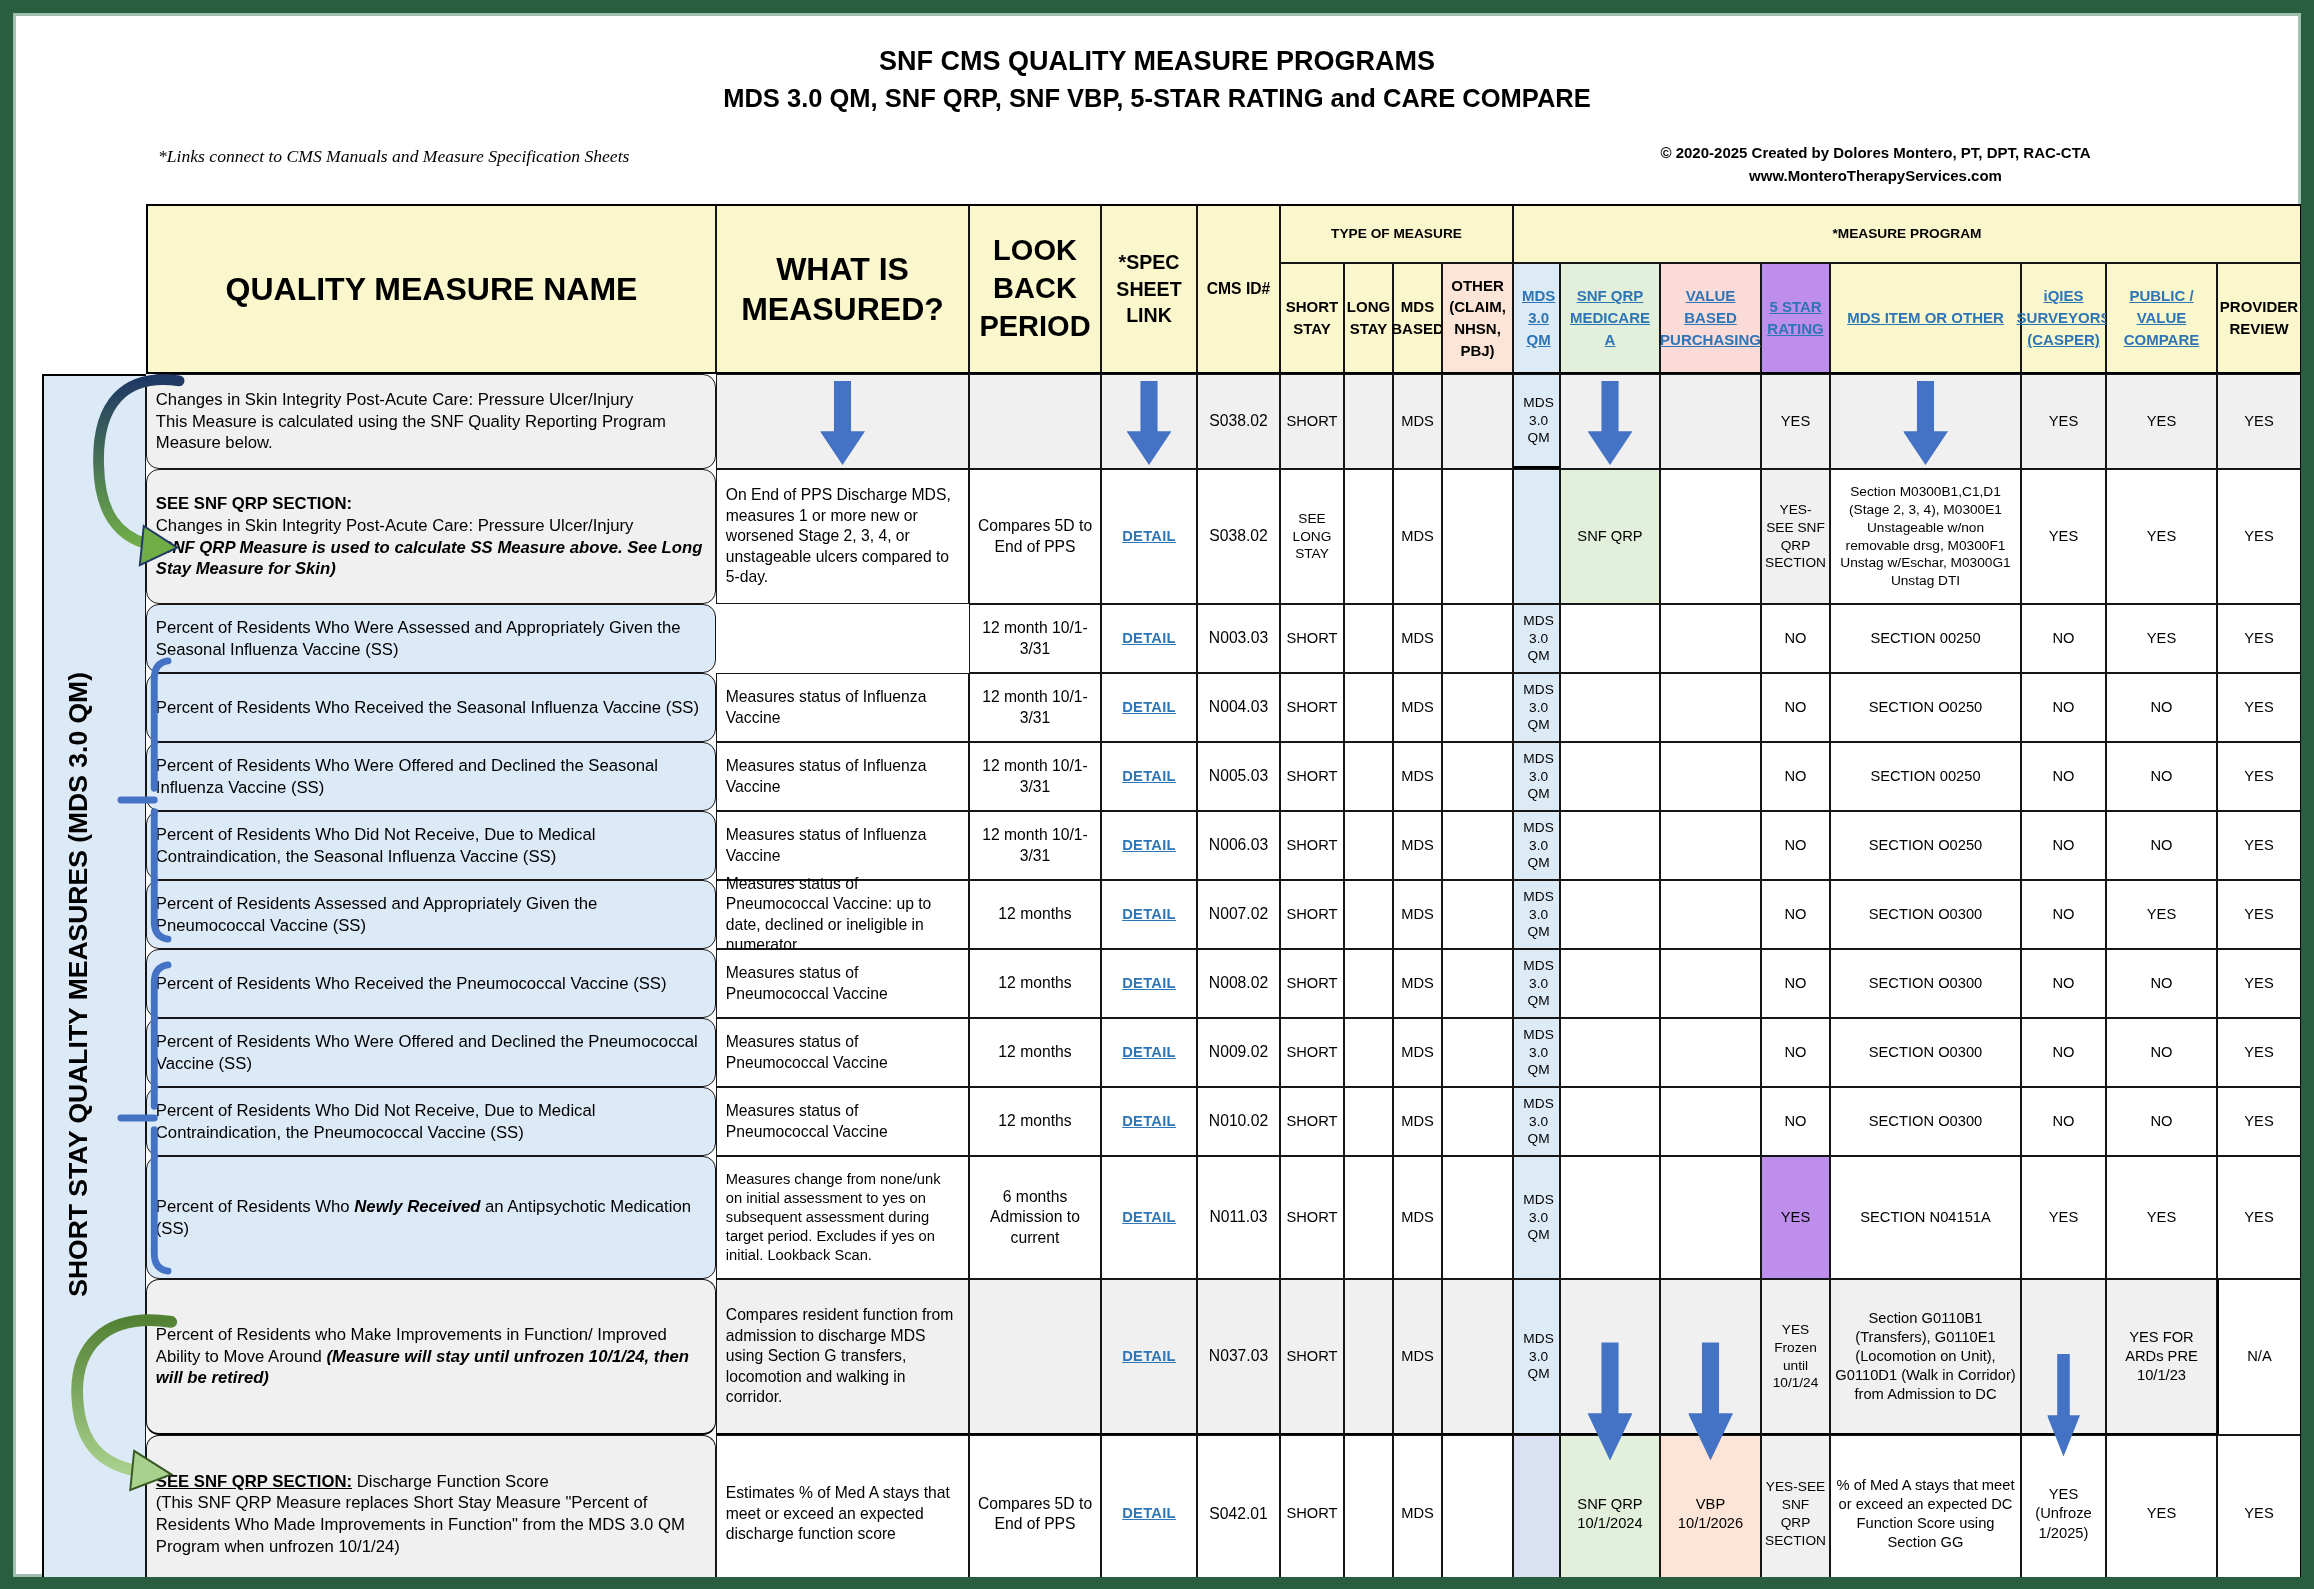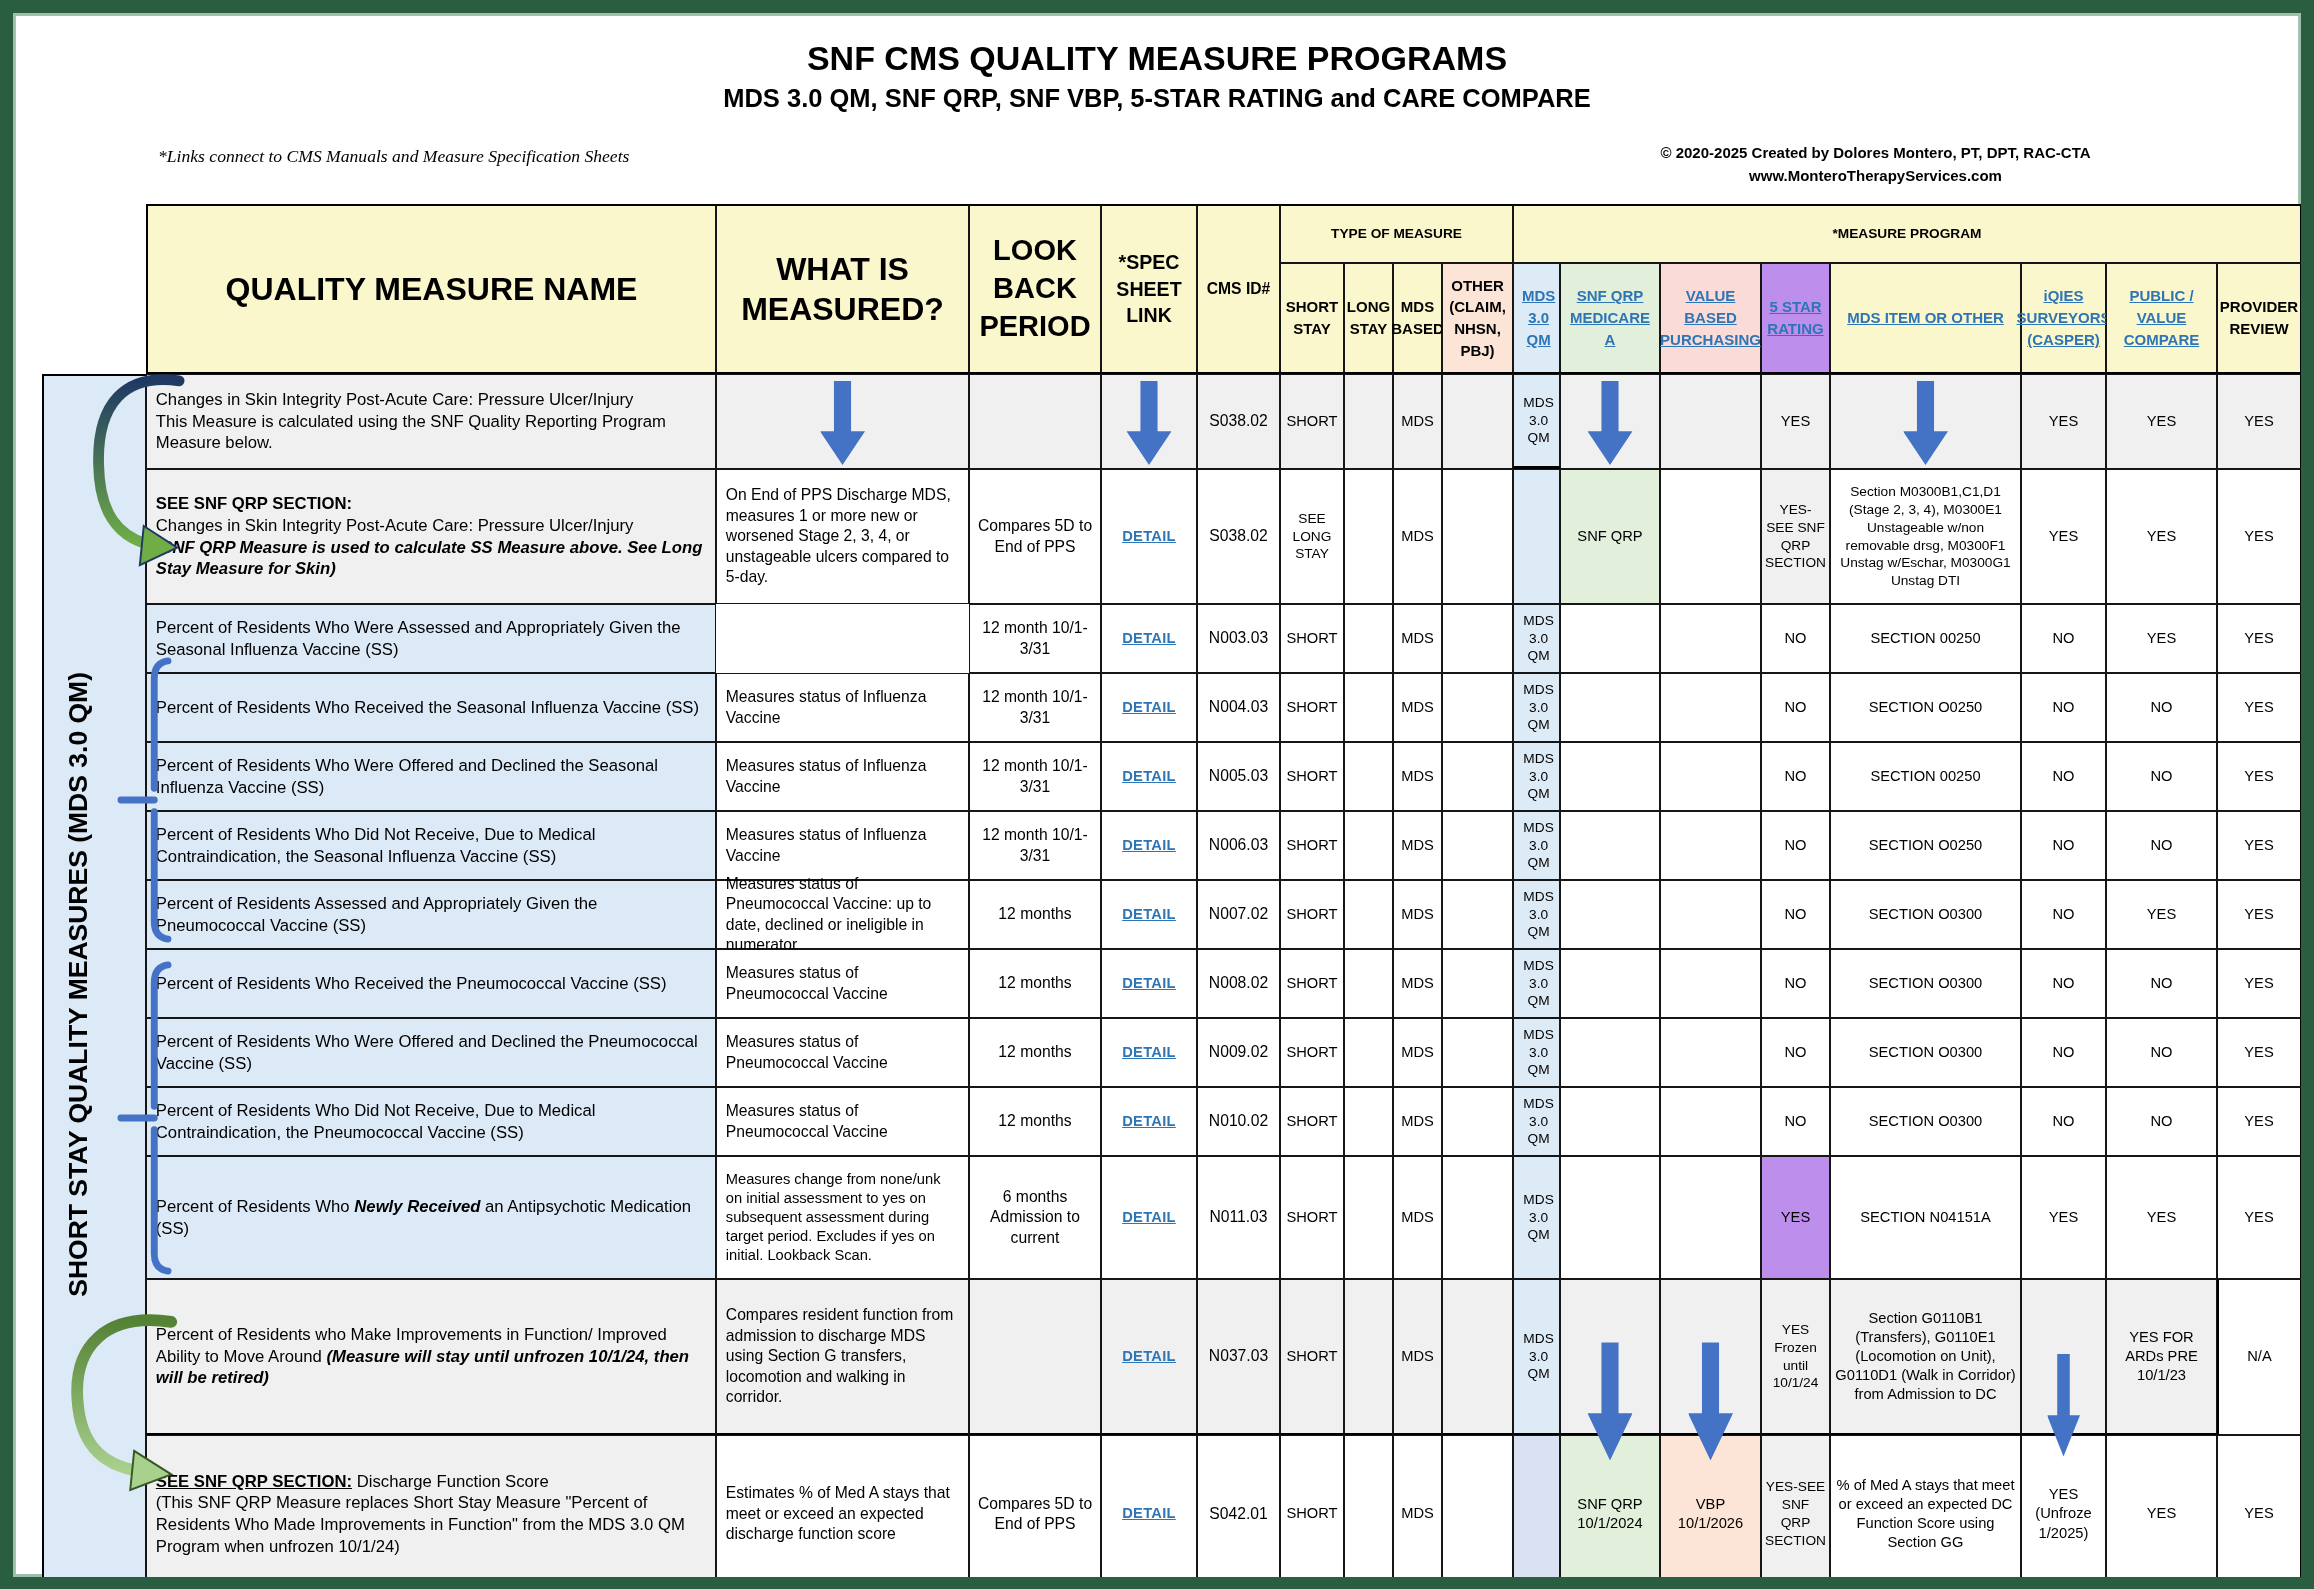--- a/index.html
+++ b/index.html
@@ -1,33 +1,33 @@
 <!DOCTYPE html>
 <html><head>
 <meta charset="utf-8">
 <style>
   html,body{margin:0;padding:0;background:#cfcfcf;}
   .page{position:relative;width:2314px;height:1590px;background:#fff;box-sizing:border-box;
         border:13.7px solid #2A5E41;box-shadow:inset 0 0 0 2.9px #9fbfae;overflow:hidden;
         font-family:"Liberation Sans", sans-serif;color:#000;}
-  .title{position:absolute;left:0;right:0;top:26px;text-align:center;font-size:34px;font-weight:bold;}
+  .title{position:absolute;left:0;right:0;top:33px;text-align:center;font-size:27px;font-weight:bold;}
   .subtitle{position:absolute;left:0;right:0;top:71px;text-align:center;font-size:25.5px;font-weight:bold;}
   .note{position:absolute;left:145px;top:133px;font-size:17.6px;font-style:italic;font-family:"Liberation Serif",serif;}
   .copy{position:absolute;left:1588px;top:129px;width:549px;text-align:center;font-size:15px;font-weight:bold;line-height:1.5;}
   .tblwrap{position:absolute;left:29px;top:191px;width:2260px;height:1386px;}
   .tbl{position:absolute;left:0;top:0;display:grid;
        grid-template-columns:104px 570px 253px 132px 96px 83px 64px 49px 49px 71px 47px 100px 101px 69px 191px 85px 111px 85px;
        grid-template-rows:59px 111px 95px 135px 69px 69px 69px 69px 69px 69px 69px 69px 123px 156px 159px;}
   .c{border:1px solid #161616;background:#fff;display:flex;flex-direction:column;align-items:center;justify-content:center;
      text-align:center;font-size:14.7px;line-height:1.3;padding:2px 3.9px;position:relative;box-sizing:border-box;overflow:visible;}
   .L{align-items:flex-start;text-align:left;padding:3.9px 8.8px;}
   .clip{overflow:hidden;}
   .g{background:#F0F0F0;} .b{background:#DCE9F6;} .mb{background:#DDEBF7;padding-left:8px;} .gr{background:#E2EFDA;}
   .pe{background:#FCE4D6;} .pu{background:#BE8EEC;} .pi{background:#D9E1F2;} .y{background:#FBF7CD;} .ph{background:#FBDBD7;}
-  .f14{font-size:13.7px;} .f15{font-size:14.7px;} .f16{font-size:15.7px;} .f17{font-size:16.7px;} .bold{font-weight:bold;}
+  .f14{font-size:13.7px;} .f15{font-size:14.7px;} .f16{font-size:15.7px;} .f17{font-size:16.7px;border-radius:13px;} .bold{font-weight:bold;}
   .lnk{color:#2E75B6;text-decoration:underline;font-weight:bold;cursor:pointer;}
   .det{font-size:14.7px;letter-spacing:0.3px;}
   .hbig{font-size:32px;font-weight:bold;line-height:1.25;}
   .hmid{font-size:29px;font-weight:bold;line-height:1.3;}
   .hsm{font-size:19.6px;font-weight:bold;line-height:1.35;}
   .hsub{font-size:15px;font-weight:bold;line-height:1.45;}
   .bt3{border-top:2.9px solid #000;} .bb3{border-bottom:2.9px solid #000;} .bl3{border-left:2.9px solid #000;} .br3{border-right:2.9px solid #000;}
   .bb4{border-bottom:3.9px solid #000;}
   .r3{grid-row:3}.r4{grid-row:4}.r5{grid-row:5}.r6{grid-row:6}.r7{grid-row:7}.r8{grid-row:8}.r9{grid-row:9}
   .r10{grid-row:10}.r11{grid-row:11}.r12{grid-row:12}.r13{grid-row:13}.r14{grid-row:14}.r15{grid-row:15}

